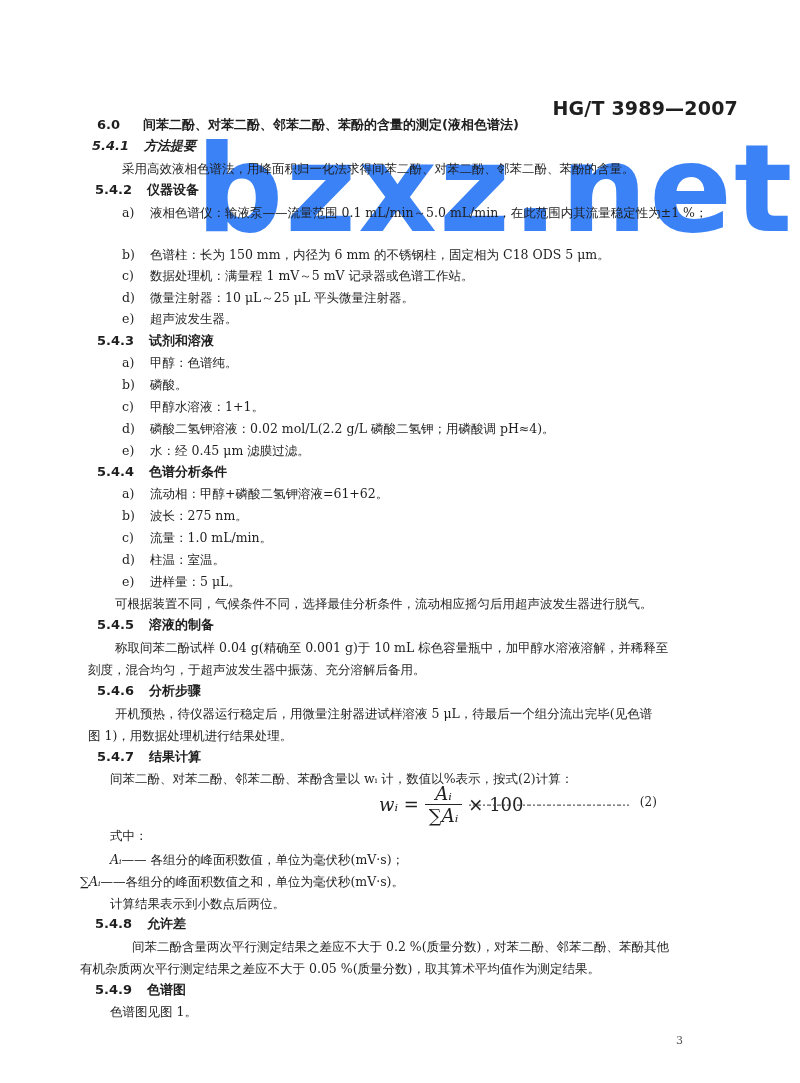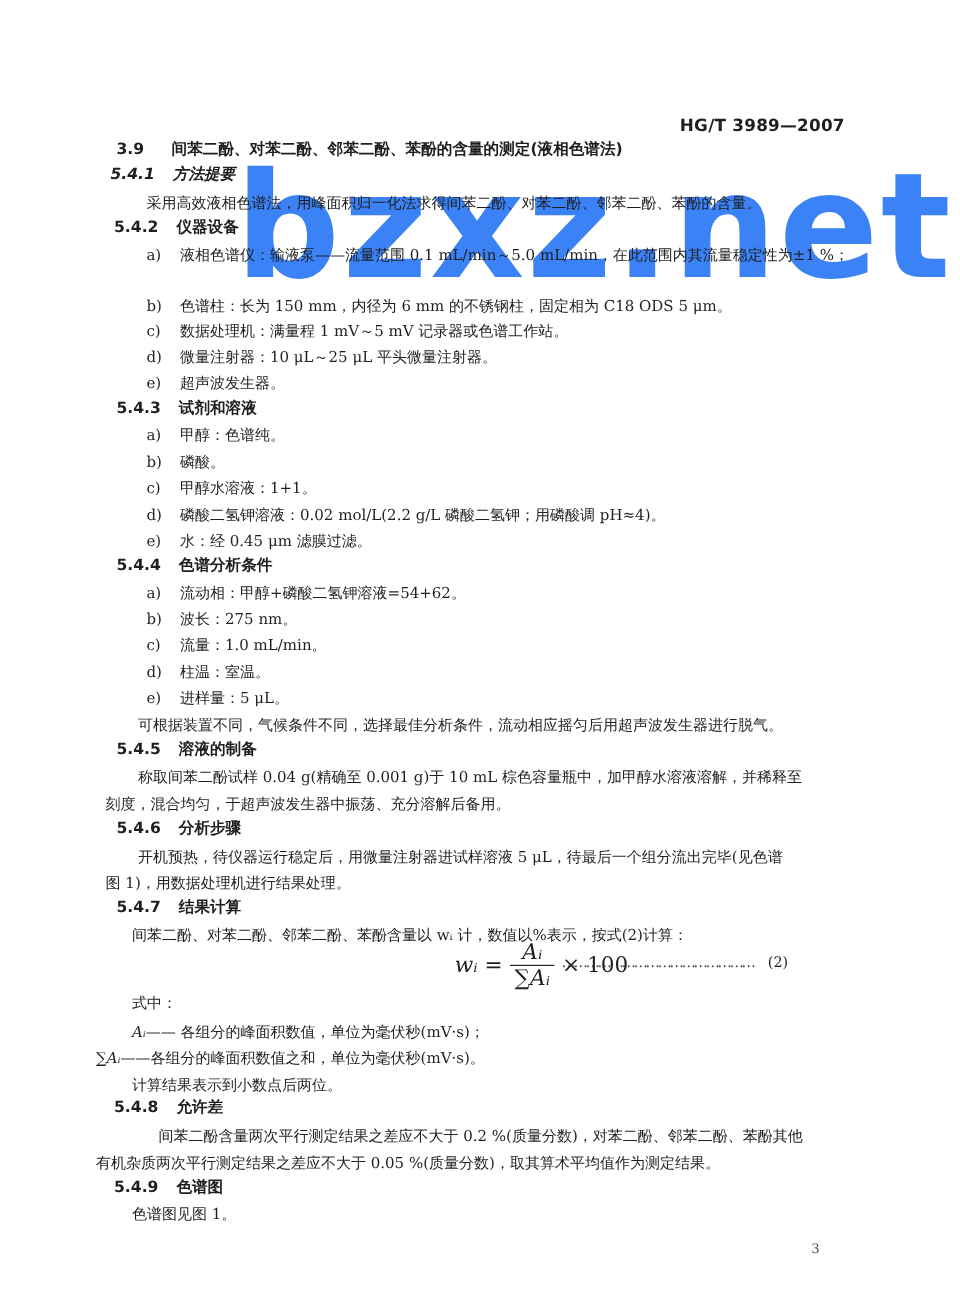--- a/index.html
+++ b/index.html
@@ -9,23 +9,23 @@
     color: #1f1f1f;
   }
   .watermark {
     position: absolute; left: 196px; top: 128px;
     font-family: "DejaVu Sans", "Liberation Sans", sans-serif;
     font-weight: bold; font-size: 122px; letter-spacing: 2px;
     color: #3b82f6; line-height: 1; z-index: 0; user-select: none;
   }
   .page { position: absolute; inset: 0; z-index: 1; }
   .header-code {
-    position: absolute; right: 96px; top: 97px;
+    position: absolute; right: 62px; top: 97px;
     font-family: "DejaVu Sans", "Liberation Sans", sans-serif;
-    font-weight: bold; font-size: 14px; letter-spacing: 0.2px;
+    font-weight: bold; font-size: 19px; letter-spacing: 0.2px;
   }
   .line { position: absolute; font-size: 12.5px; white-space: nowrap; line-height: 1.2; }
   .h { font-family: "DejaVu Sans", "Liberation Sans", sans-serif; font-weight: bold; font-size: 13px; }
   .h .num { display: inline-block; width: 52px; }
   .h.l1 .num { width: 46px; }
   .item .mark { display: inline-block; width: 28px; }
   .formula {
     position: absolute; top: 783px; left: 379px; font-size: 18px;
     display: flex; align-items: center;
   }
@@ -38,21 +38,21 @@
 </style>
 </head>
 <body>
 
 <div class="watermark">bzxz.net</div>
 
 <div class="page">
   <div class="header-code">HG/T 3989—2007</div>
 
   <div class="line h l1" style="left:97px;top:117px;">
-    <span class="num">3.9</span><span>间苯二酚、对苯二酚、邻苯二酚、苯酚的含量的测定(液相色谱法)</span>
+    <span class="num">6.0</span><span>间苯二酚、对苯二酚、邻苯二酚、苯酚的含量的测定(液相色谱法)</span>
   </div>
 
   <div class="line h" style="left:92px;top:138px;font-style:italic;">
     <span class="num">5.4.1</span><span>方法提要</span>
   </div>
   <div class="line" style="left:122px;top:161px;">采用高效液相色谱法，用峰面积归一化法求得间苯二酚、对苯二酚、邻苯二酚、苯酚的含量。</div>
 
   <div class="line h" style="left:95px;top:182px;">
     <span class="num">5.4.2</span><span>仪器设备</span>
   </div>
@@ -88,21 +88,21 @@
     <span class="mark">d)</span><span>磷酸二氢钾溶液：0.02 mol/L(2.2 g/L 磷酸二氢钾；用磷酸调 pH≈4)。</span>
   </div>
   <div class="line item" style="left:122px;top:443px;">
     <span class="mark">e)</span><span>水：经 0.45 μm 滤膜过滤。</span>
   </div>
 
   <div class="line h" style="left:97px;top:464px;">
     <span class="num">5.4.4</span><span>色谱分析条件</span>
   </div>
   <div class="line item" style="left:122px;top:486px;">
-    <span class="mark">a)</span><span>流动相：甲醇+磷酸二氢钾溶液=54+62。</span>
+    <span class="mark">a)</span><span>流动相：甲醇+磷酸二氢钾溶液=61+62。</span>
   </div>
   <div class="line item" style="left:122px;top:508px;">
     <span class="mark">b)</span><span>波长：275 nm。</span>
   </div>
   <div class="line item" style="left:122px;top:530px;">
     <span class="mark">c)</span><span>流量：1.0 mL/min。</span>
   </div>
   <div class="line item" style="left:122px;top:552px;">
     <span class="mark">d)</span><span>柱温：室温。</span>
   </div>

